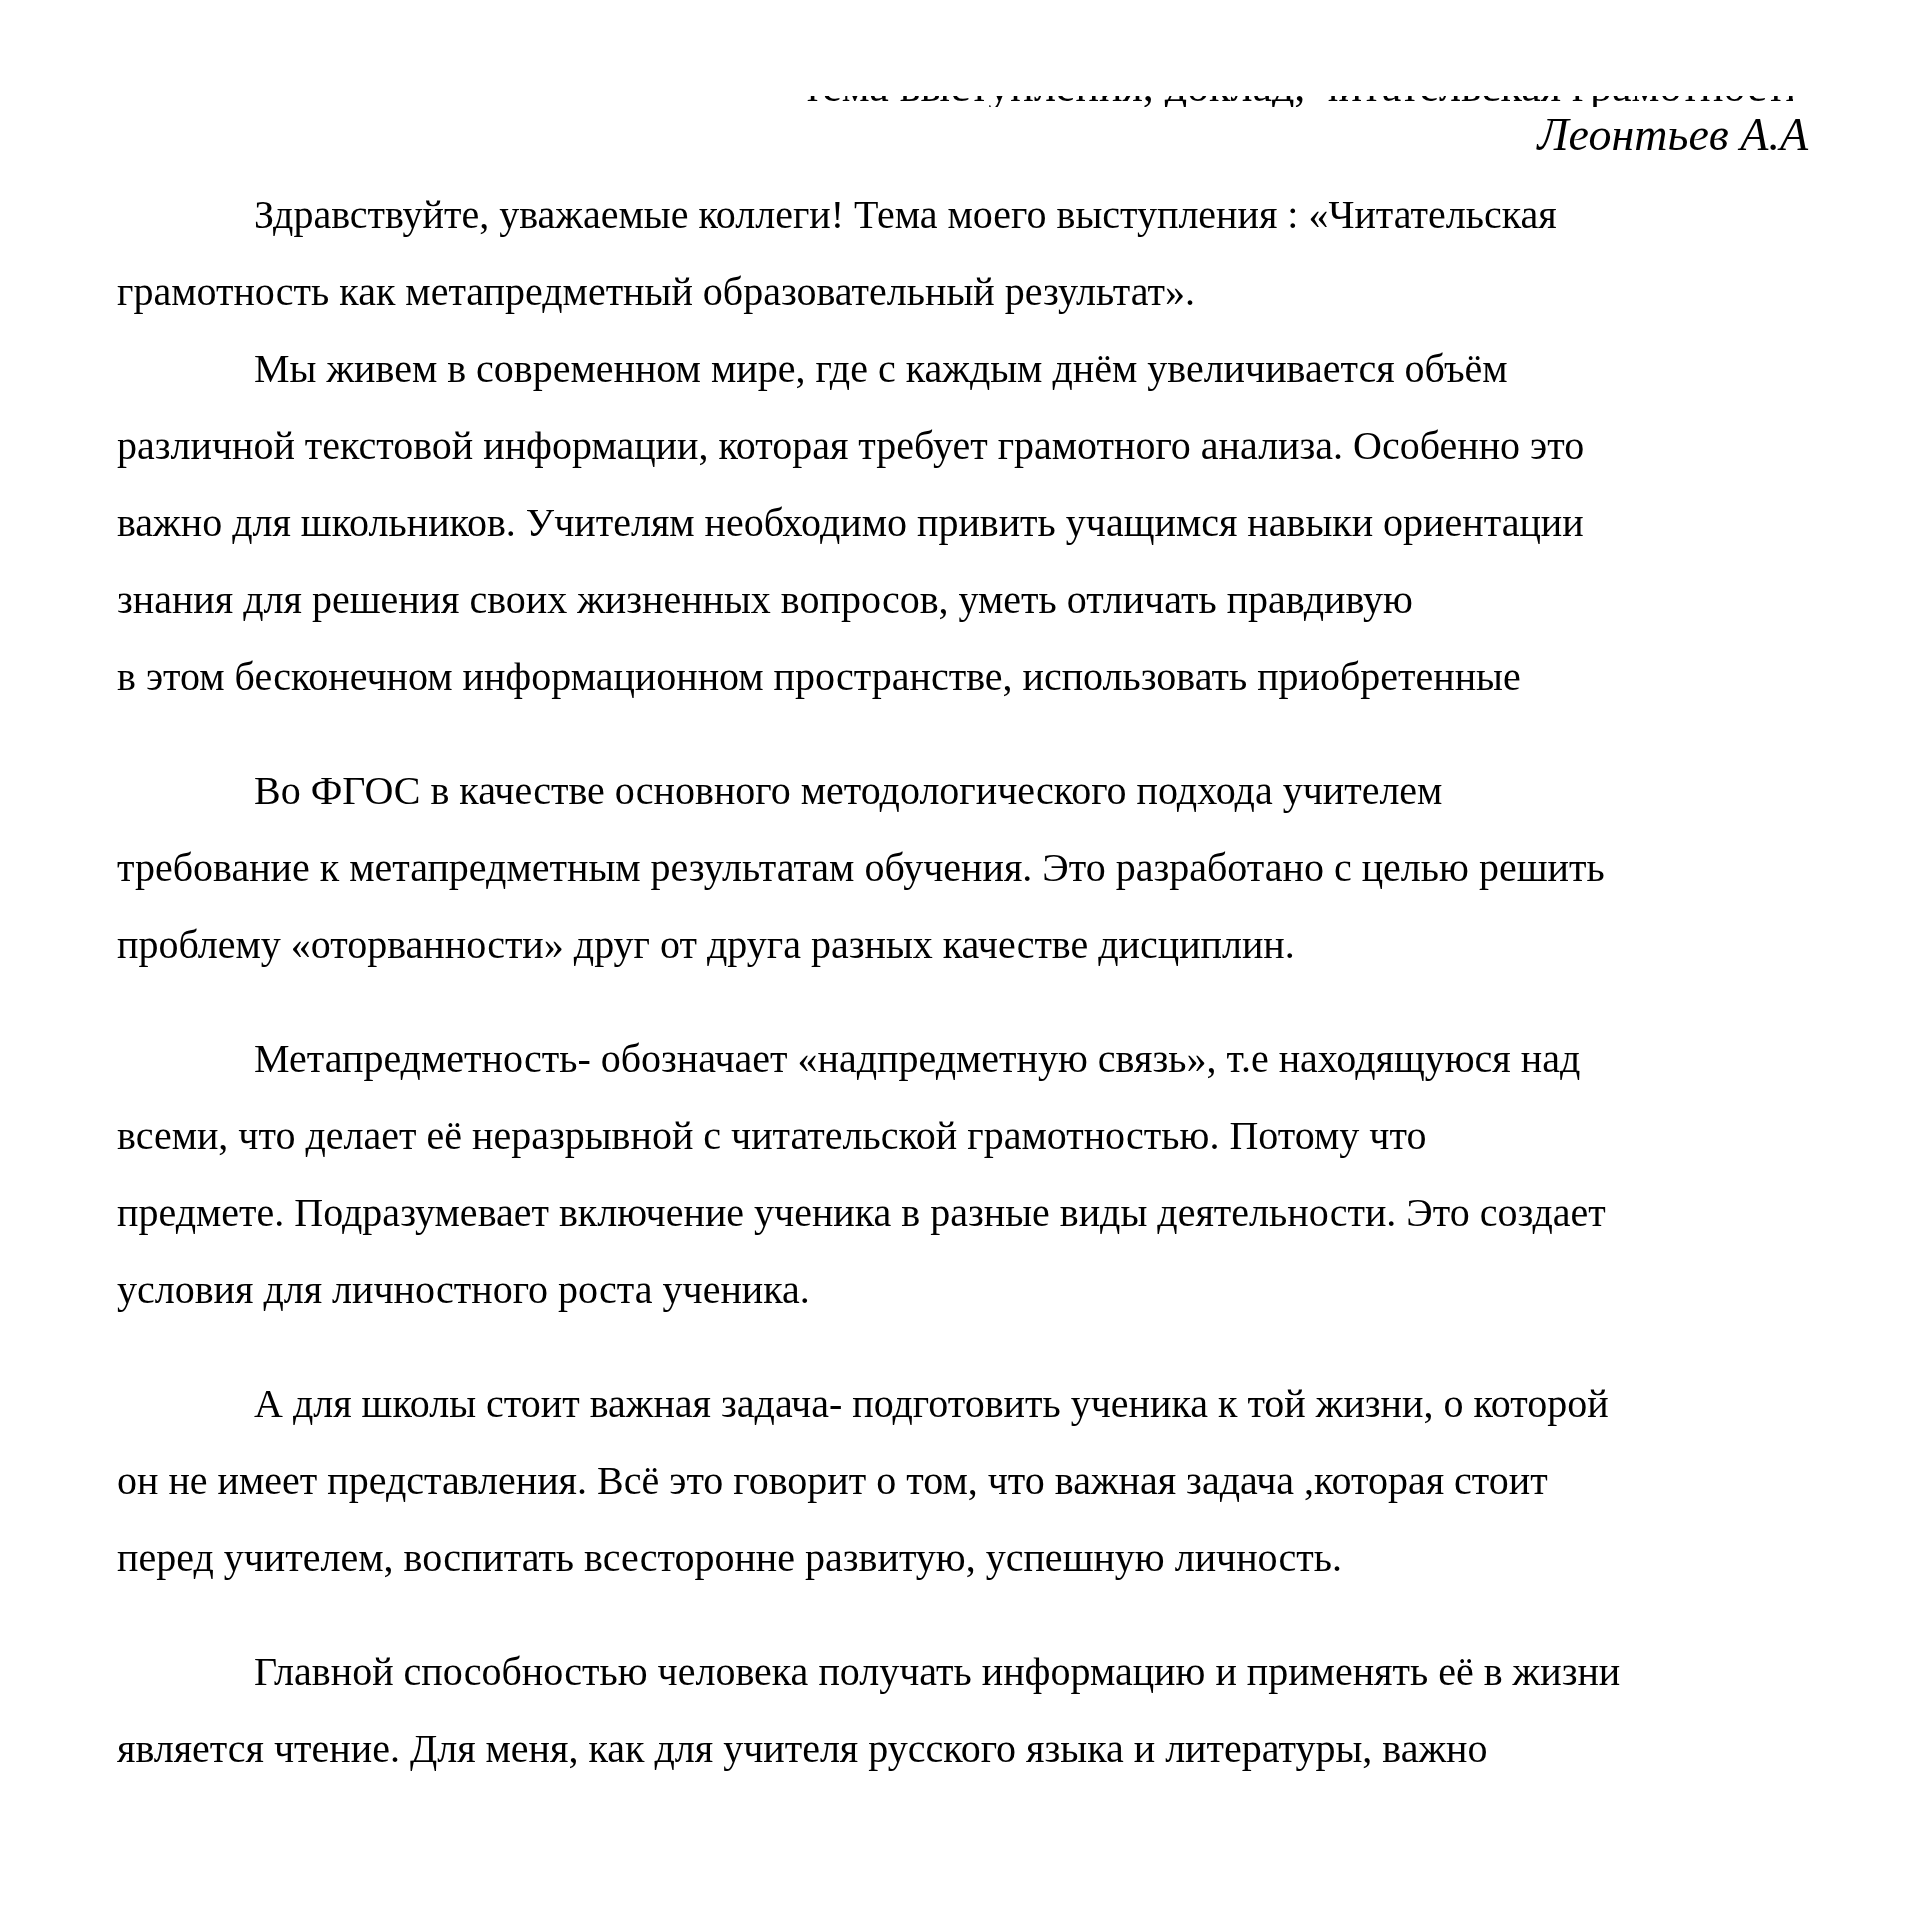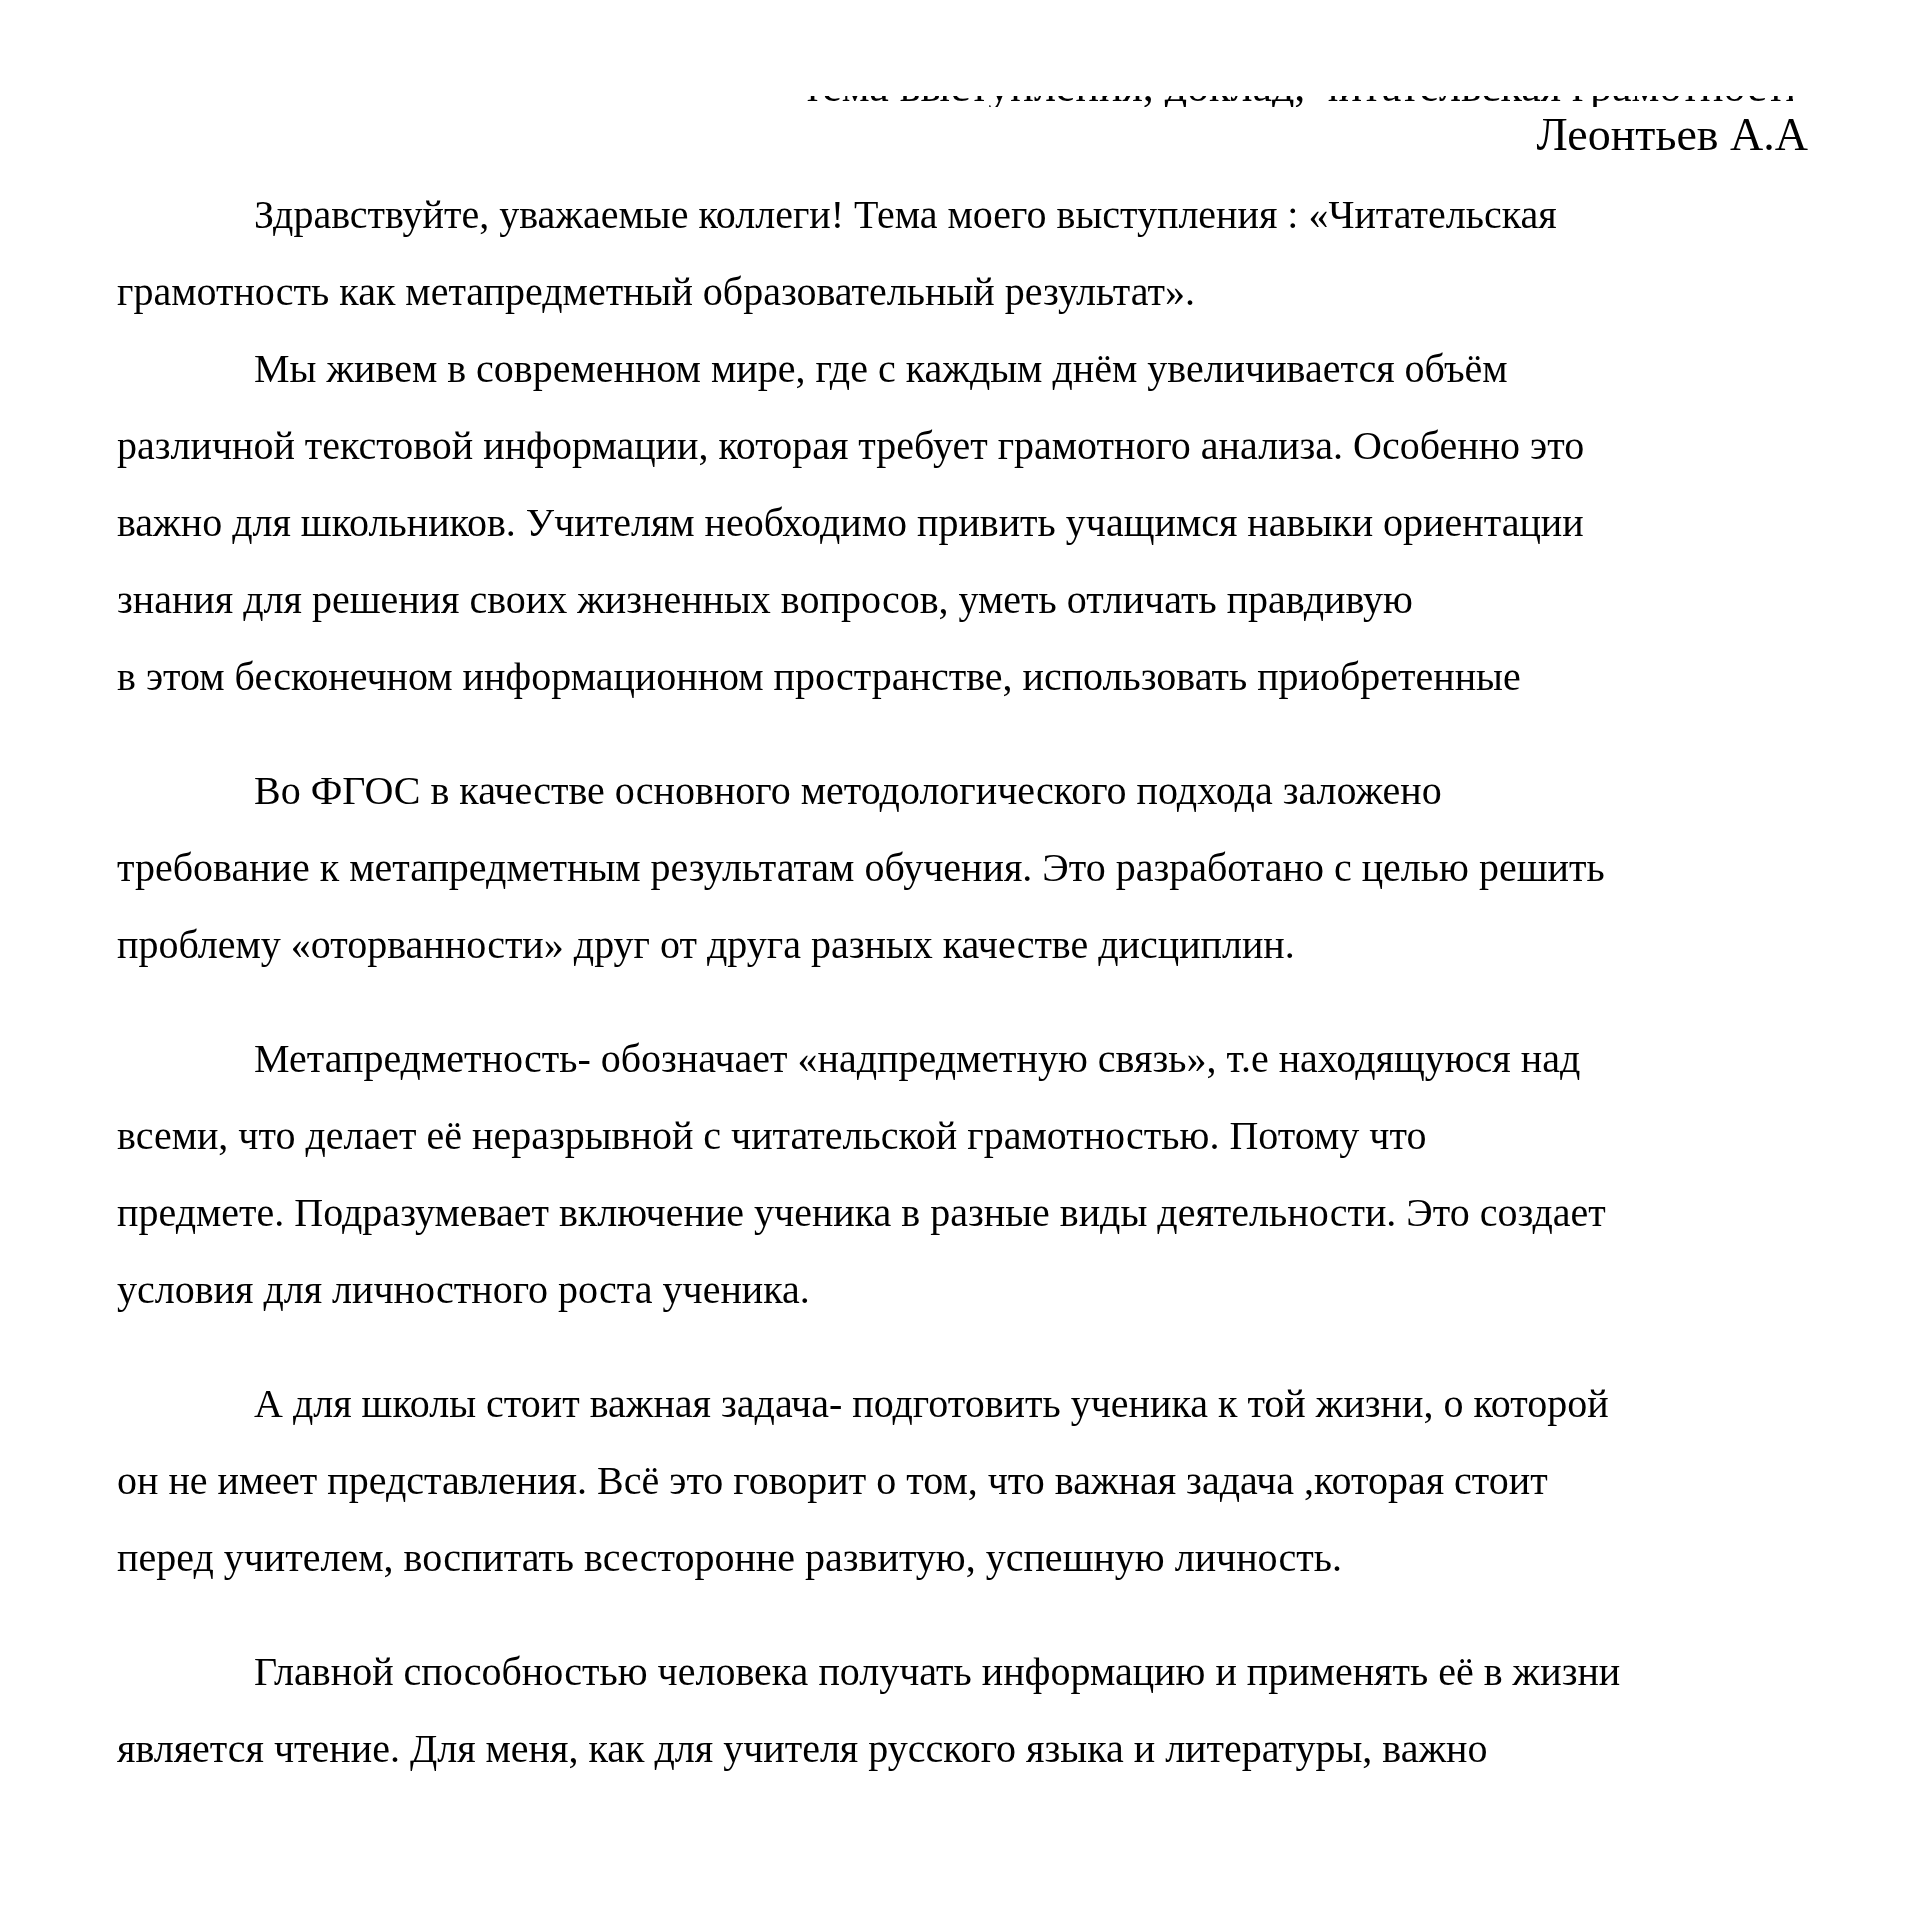--- a/index.html
+++ b/index.html
@@ -29,20 +29,21 @@
   .topclip-inner {
     font-size: 44px;
     line-height: 44px;
     white-space: nowrap;
     margin-top: -31px;
   }
   .author {
     margin-top: 96px;
     padding-right: 112px;
     text-align: right;
+    font-style: italic;
     font-size: 46px;
     line-height: 77px;
     white-space: nowrap;
   }
   .doc-body {
     margin-top: 3px;
     padding-left: 117px;
     padding-right: 60px;
   }
   p.para {
@@ -74,21 +75,21 @@
         <span class="line">грамотность как метапредметный образовательный результат».</span>
       </p>
       <p class="para">
         <span class="line first">Мы живем в современном мире, где с каждым днём увеличивается объём</span>
         <span class="line">различной текстовой информации, которая требует грамотного анализа. Особенно это</span>
         <span class="line">важно для школьников. Учителям необходимо привить учащимся навыки ориентации</span>
         <span class="line">знания для решения своих жизненных вопросов, уметь отличать правдивую</span>
         <span class="line">в этом бесконечном информационном пространстве, использовать приобретенные</span>
       </p>
       <p class="para gap">
-        <span class="line first">Во ФГОС в качестве основного методологического подхода заложено</span>
+        <span class="line first">Во ФГОС в качестве основного методологического подхода учителем</span>
         <span class="line">требование к метапредметным результатам обучения. Это разработано с целью решить</span>
         <span class="line">проблему «оторванности» друг от друга разных качестве дисциплин.</span>
       </p>
       <p class="para gap">
         <span class="line first">Метапредметность- обозначает «надпредметную связь», т.е находящуюся над</span>
         <span class="line">всеми, что делает её неразрывной с читательской грамотностью. Потому что</span>
         <span class="line">предмете. Подразумевает включение ученика в разные виды деятельности. Это создает</span>
         <span class="line">условия для личностного роста ученика.</span>
       </p>
       <p class="para gap">

